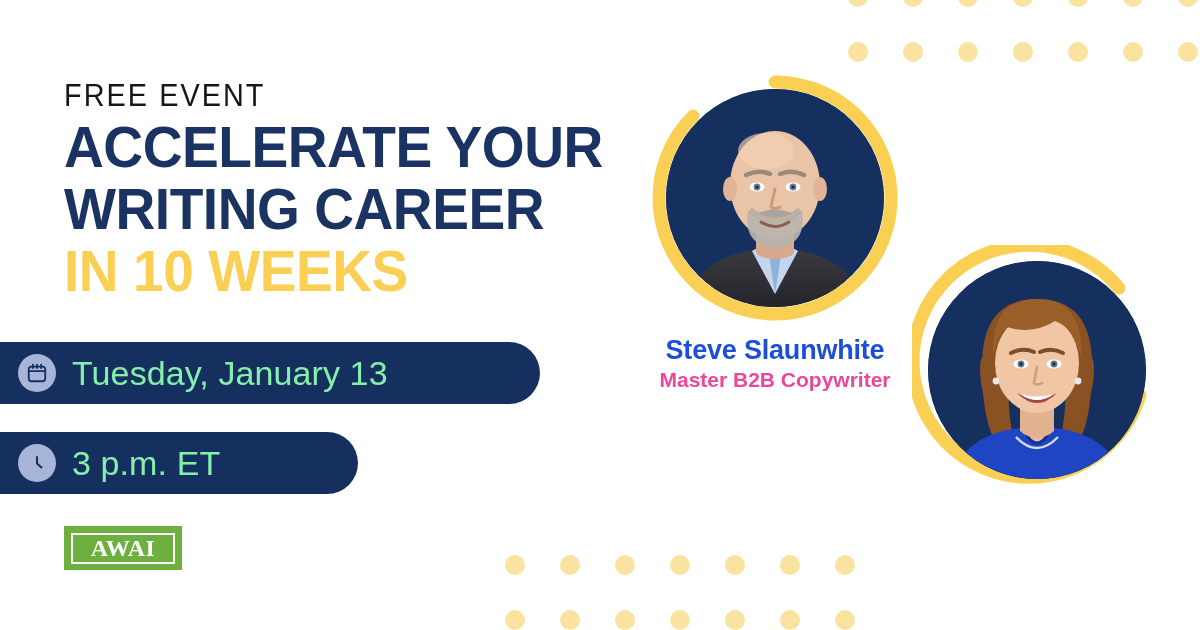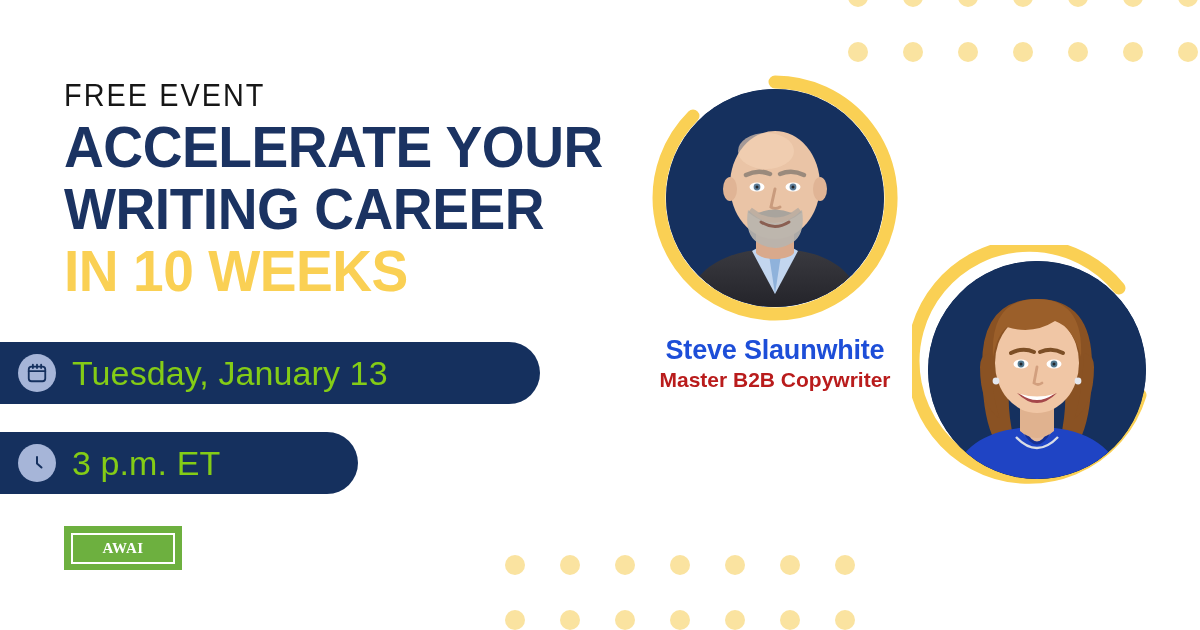--- a/index.html
+++ b/index.html
@@ -79,21 +79,21 @@
     border-radius: 50%;
     background: #A6B5D8;
     margin-left: 18px;
     margin-right: 16px;
     flex: 0 0 auto;
     display: flex;
     align-items: center;
     justify-content: center;
   }
   .pill-label {
-    color: #84cc16;
+    color: #86efac;
     font-size: 34px;
     font-weight: 400;
     letter-spacing: 0.1px;
     white-space: nowrap;
   }
 
   
   #awai-logo {
     position: absolute;
     left: 64px;
@@ -111,21 +111,21 @@
     width: 104px;
     height: 31px;
     border: 2px solid #ffffff;
     box-sizing: border-box;
     display: flex;
     align-items: center;
     justify-content: center;
   }
   #awai-text {
     color: #ffffff;
-    font-size: 15px;
+    font-size: 24px;
     font-weight: 700;
     letter-spacing: 0.5px;
     font-family: "Liberation Serif", serif;
   }
 
   
   .speaker { position: absolute; }
   .portrait-wrap {
     position: relative;
     width: 250px;
@@ -157,21 +157,21 @@
     font-size: 27px;
     font-weight: 700;
     color: #1d4ed8;
     letter-spacing: -0.2px;
     white-space: nowrap;
   }
   .speaker-role {
     text-align: center;
     font-size: 21px;
     font-weight: 600;
-    color: #b91c1c;
+    color: #ec4899;
     white-space: nowrap;
     margin-top: 2px;
   }
 
   #speaker-steve { left: 650px; top: 73px; }
   #speaker-steve .speaker-text { margin-top: 12px; width: 250px; margin-left: 0; }
   #speaker-steve .speaker-name,
   #speaker-steve .speaker-role { width: 300px; margin-left: -25px; }
 
   #speaker-katie { left: 912px; top: 245px; }

